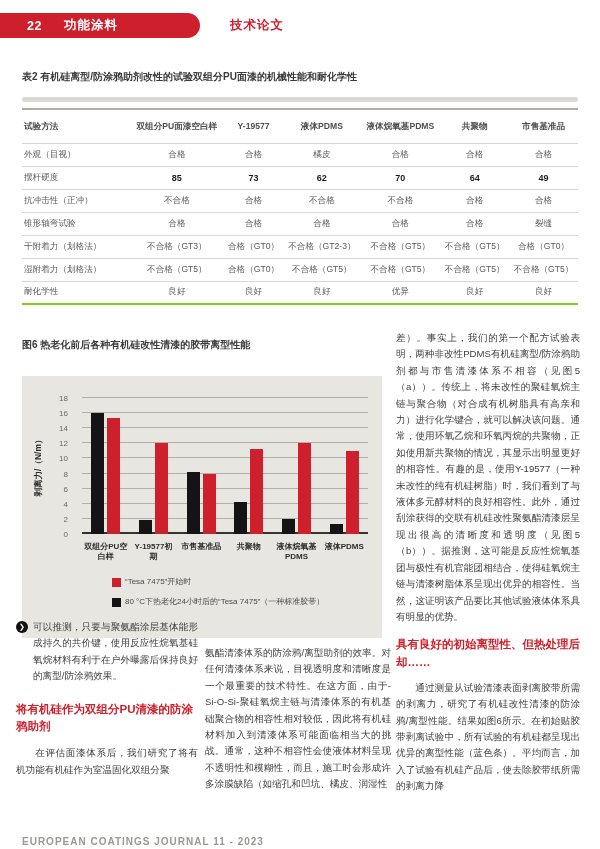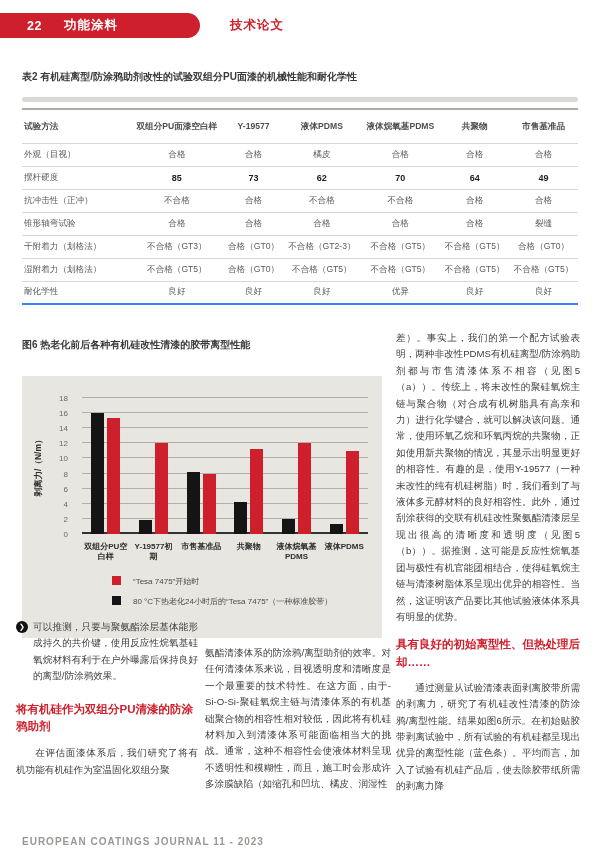--- a/index.html
+++ b/index.html
@@ -25,21 +25,21 @@
     font-size:10px; font-weight:bold; color:#3a3a3a; }
   .table-wrap { position:absolute; left:22px; top:97px; width:556px; }
   .table-deco { height:5px; background:#dbd9d4; border-radius:3px; margin-bottom:6px; }
   table { width:100%; border-collapse:collapse; }
   thead tr { border-top:2px solid #aeaca7; border-bottom:1px solid #d9d7d2; }
   thead th { font-size:8.6px; font-weight:bold; color:#4e4e4e; height:34px;
     text-align:center; padding:2px 3px; line-height:1.3; }
   thead th:first-child { text-align:left; width:108px; padding-left:2px; }
   tbody td { font-size:8.6px; color:#5a5a5a; height:23px; text-align:center;
     border-bottom:1px solid #d9d7d2; padding:1px 2px; }
-  tbody tr:last-child td { border-bottom:2px solid #3b82f6; }
+  tbody tr:last-child td { border-bottom:2px solid #84cc16; }
   tbody td:first-child { text-align:left; padding-left:2px; }
   tbody td.num { font-weight:bold; color:#1c1c1c; font-size:9px; }
   
   .fig-title { position:absolute; left:22px; top:338px; width:360px;
     font-size:10px; font-weight:bold; color:#3a3a3a; }
   .chart-box { position:absolute; left:22px; top:376px; width:360px; height:262px;
     background:#e8e6e1; }
   .chart-plot { position:absolute; left:60px; top:22px; width:286px; height:136px; }
   .gridline { position:absolute; left:0; width:100%; height:1px; background:#b2afaa; }
   .gridline.baseline { height:2px; background:#35332f; }
@@ -48,21 +48,21 @@
   .ylabel { position:absolute; left:17px; top:90px; transform:translate(-50%,-50%) rotate(-90deg);
     white-space:nowrap; font-size:8.5px; font-weight:bold; color:#2e2e2e; }
   .bar-groups { position:absolute; left:60px; top:22px; width:286px; height:136px;
     display:flex; }
   .bar-group { flex:1 1 0; display:flex; align-items:flex-end; justify-content:center; gap:3px; height:100%; }
   .bar { width:13px; }
   .xlabels { position:absolute; left:60px; top:166px; width:286px; display:flex; }
   .xlabel { flex:1 1 0; text-align:center; font-size:8px; font-weight:bold; color:#2e2e2e;
     line-height:1.3; padding:0 2px; }
   .legend { position:absolute; left:90px; top:200px; display:flex; flex-direction:column; gap:9px; }
-  .legend-item { display:flex; align-items:flex-start; gap:12px; font-size:8px; color:#4a4a4a; }
+  .legend-item { display:flex; align-items:flex-end; gap:4px; font-size:8px; color:#4a4a4a; }
   .legend-swatch { width:9px; height:9px; flex:0 0 auto; margin-top:0; }
   
   .bodytext { font-size:9.6px; line-height:16.4px; text-align:justify; color:#3d3d3d; }
   .indent { text-indent:2em; }
   .red-heading { color:var(--red); font-weight:bold; font-size:11.5px; line-height:1.5; }
   .col-right { position:absolute; left:396px; top:330px; width:184px; }
   .col-right .red-heading { margin-top:11px; margin-bottom:9px; }
   .col-left { position:absolute; left:16px; top:619px; width:182px; }
   .bullet-row { display:flex; gap:5px; }
   .bullet-icon { flex:0 0 auto; width:12px; height:12px; border-radius:50%; background:#111;

